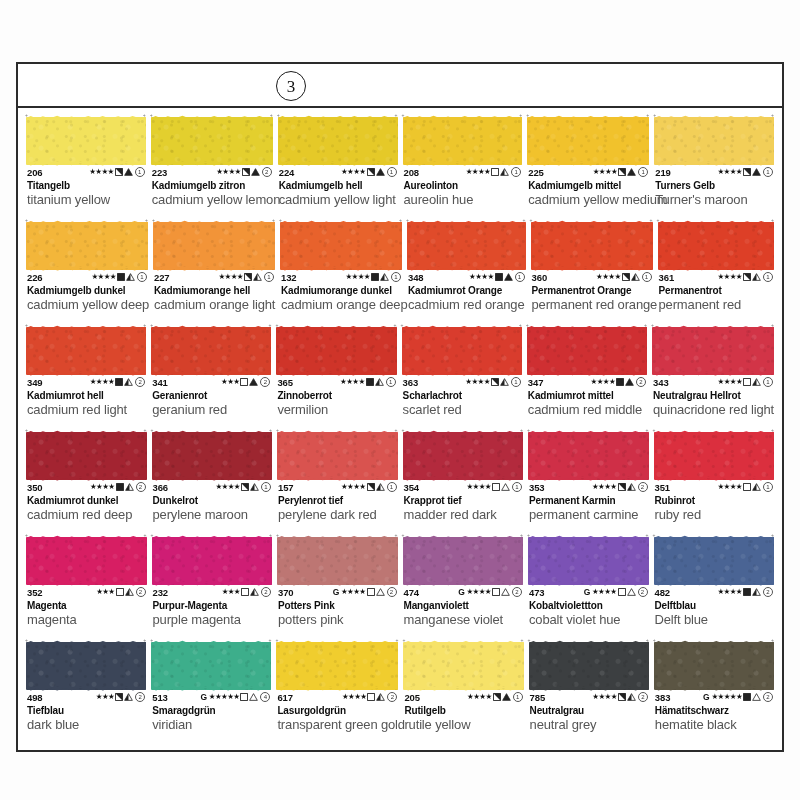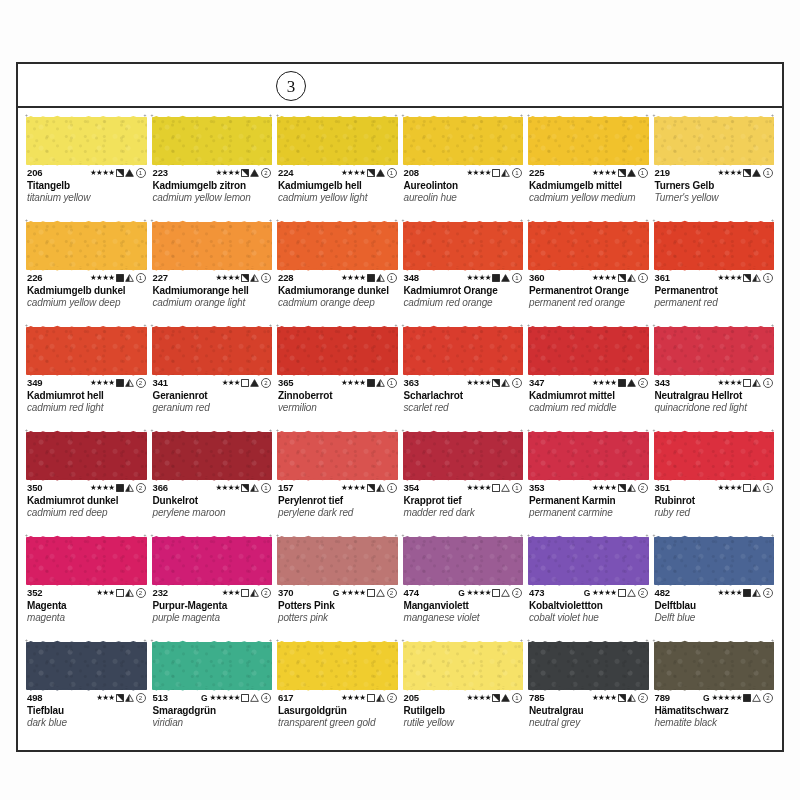--- a/index.html
+++ b/index.html
@@ -114,21 +114,21 @@
     position:absolute;
     width:4px;height:4px;
     color:#7a7a7a;font-size:5px;line-height:4px;
   }
   .reg-tl{left:-1px;top:-4px;}
   .reg-tr{right:-1px;top:-4px;}
 
   
   .info{
     display:flex;
-    align-items:flex-end;
+    align-items:center;
     justify-content:space-between;
     padding:0 3px 0 3px;
     height:12px;
   }
   .code{
     font-size:9.5px;
     font-weight:bold;
     color:#111;
     letter-spacing:-0.1px;
   }
@@ -164,22 +164,21 @@
   }
   .name-de{
     font-size:10px;
     font-weight:bold;
     color:#0d0d0d;
     padding:2px 3px 0 3px;
     white-space:nowrap;
     letter-spacing:-0.15px;
   }
   .name-en{
-    font-size:10px;
-    font-style:italic;
+    font-size:13px;
     color:#555;
     padding:1px 3px 0 3px;
     white-space:nowrap;
     letter-spacing:-0.15px;
   }
 </style>
 </head>
 <body>
 
 <div class="page">
@@ -332,21 +331,21 @@
                     <rect x="0.7" y="0.7" width="8.6" height="8.6" stroke="#222" stroke-width="1.1" fill="none"></rect>
                     <path d="M9.3 0.7 L9.3 9.3 L0.7 0.7 Z" fill="#222"></path>
                   </svg></span>
                 <span class="sym"><svg width="9" height="8" viewBox="0 0 11 10">
                     <path d="M5.5 0.8 L10.3 9.2 L0.7 9.2 Z" stroke="#222" stroke-width="1" fill="#222"></path>
                   </svg></span>
                 <span class="series">1</span>
               </span>
             </div>
             <div class="name-de">Turners Gelb</div>
-            <div class="name-en">Turner's yellow</div>
+            <div class="name-en">Turner's maroon</div>
           </div>
         </div>
         <div class="row">
           <div class="cell">
             <div class="swatch-wrap">
               <div class="swatch" style="background: rgb(243, 182, 58);">
                 <div class="grain"></div>
               </div>
               <span class="reg-mark reg-tl">+</span>
               <span class="reg-mark reg-tr">+</span>
@@ -396,21 +395,21 @@
           </div>
           <div class="cell">
             <div class="swatch-wrap">
               <div class="swatch" style="background: rgb(232, 98, 44);">
                 <div class="grain"></div>
               </div>
               <span class="reg-mark reg-tl">+</span>
               <span class="reg-mark reg-tr">+</span>
             </div>
             <div class="info">
-              <span class="code">228</span>
+              <span class="code">132</span>
               <span class="symbols">
                 <span class="stars">★★★★</span>
                 <span class="sym"><svg width="8" height="8" viewBox="0 0 10 10">
                     <rect x="0.7" y="0.7" width="8.6" height="8.6" stroke="#222" stroke-width="1.1" fill="#222"></rect>
                   </svg></span>
                 <span class="sym"><svg width="9" height="8" viewBox="0 0 11 10">
                     <path d="M5.5 0.8 L10.3 9.2 L0.7 9.2 Z" stroke="#222" stroke-width="1" fill="none"></path>
                     <path d="M5.5 0.8 L5.5 9.2 L0.7 9.2 Z" fill="#222"></path>
                   </svg></span>
                 <span class="series">1</span>
@@ -1083,21 +1082,21 @@
           </div>
           <div class="cell">
             <div class="swatch-wrap">
               <div class="swatch" style="background: rgb(91, 85, 67);">
                 <div class="grain"></div>
               </div>
               <span class="reg-mark reg-tl">+</span>
               <span class="reg-mark reg-tr">+</span>
             </div>
             <div class="info">
-              <span class="code">789</span>
+              <span class="code">383</span>
               <span class="symbols">
                 <span class="gmark">G</span>
                 <span class="stars">★★★★★</span>
                 <span class="sym"><svg width="8" height="8" viewBox="0 0 10 10">
                     <rect x="0.7" y="0.7" width="8.6" height="8.6" stroke="#222" stroke-width="1.1" fill="#222"></rect>
                   </svg></span>
                 <span class="sym"><svg width="9" height="8" viewBox="0 0 11 10">
                     <path d="M5.5 0.8 L10.3 9.2 L0.7 9.2 Z" stroke="#222" stroke-width="1" fill="none"></path>
                   </svg></span>
                 <span class="series">2</span>

